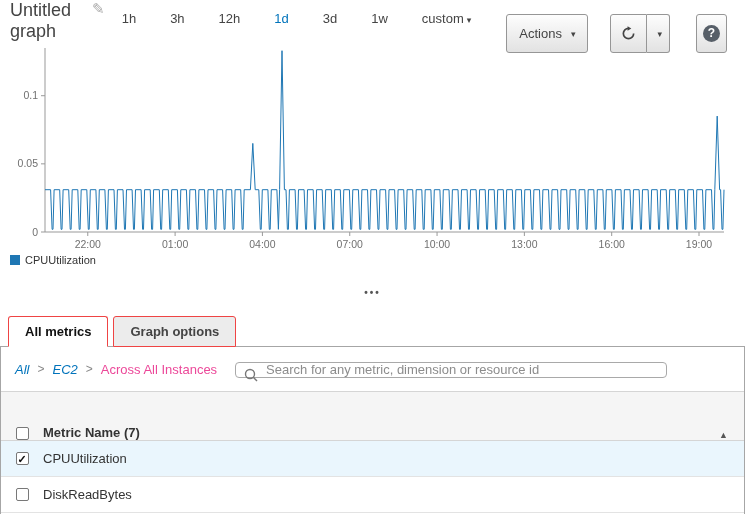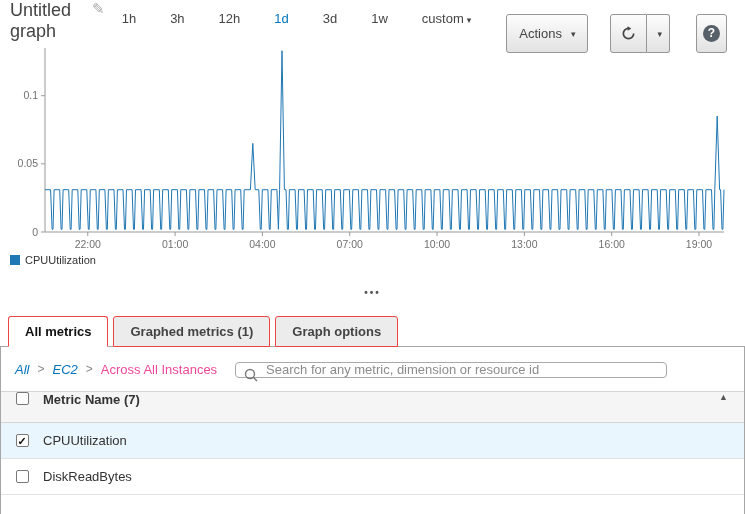--- a/index.html
+++ b/index.html
@@ -54,21 +54,21 @@
   .bc-sep { color:#888; font-size:12px; }
   .bc-current { color:#ec4899; }
   .search-box { position:relative; margin-left:18px; width:432px; }
   .search-box input {
     width:100%; padding:7px 10px 7px 30px; border:1px solid #a9a9a9; border-radius:4px;
     font-size:13px; color:#444; font-family:inherit; outline:none; height:15px;
   }
   .search-box input::placeholder { color:#8c8c8c; }
   .search-icon { position:absolute; left:9px; top:8px; }
 
-  .thead { display:flex; align-items:flex-start; height:32px; background:#f5f5f5;
+  .thead { display:flex; align-items:flex-end; height:50px; background:#f5f5f5;
            border-top:1px solid #d5d5d5; border-bottom:1px solid #d5d5d5;
            font-size:13px; font-weight:bold; color:#333; cursor:pointer; }
   .cb-cell { width:42px; display:flex; justify-content:center; flex:0 0 42px; }
   .sort { margin-left:auto; margin-right:16px; font-size:9px; color:#555; }
   .trow { display:flex; align-items:center; height:36px; border-bottom:1px solid #e3e3e3;
           font-size:13px; color:#333; background:#fff; cursor:pointer; }
   .trow.selected { background:var(--row-hl); }
   .checkbox { width:13px; height:13px; border:1px solid #787878; border-radius:2px; background:#fff;
               font-size:11px; line-height:12px; text-align:center; color:#111; font-weight:bold;
               cursor:pointer; display:inline-block; }
@@ -142,21 +142,20 @@
     <span class="legend-label">CPUUtilization</span>
   </div>
 </div>
 
 <div class="handle-row">
   <span>•••</span>
 </div>
 
 <div class="tabs-bar">
     <div class="tab active">All metrics</div>
-    <div class="tab">Graphed metrics (1)</div>
     <div class="tab">Graph options</div>
   </div>
 
 <div class="panel">
   <div class="browse-row">
     <div class="breadcrumb">
         <span class="bc-link">All</span>
         <span class="bc-sep">&gt;</span>
         <span class="bc-link">EC2</span>
         <span class="bc-sep">&gt;</span>

